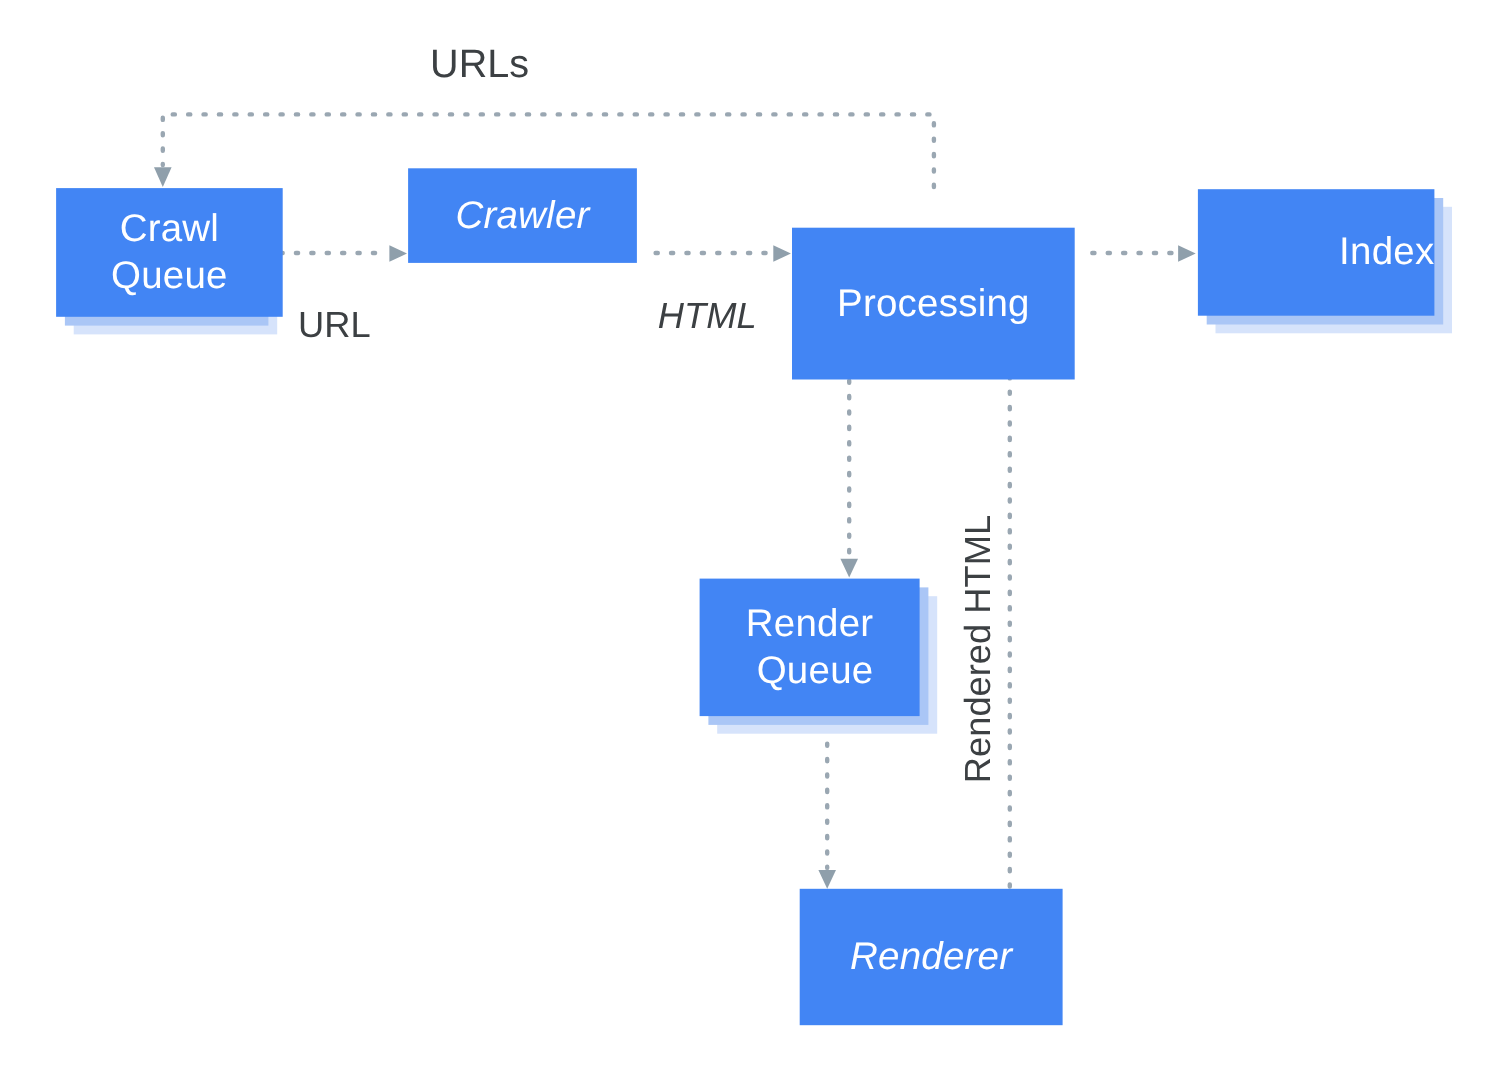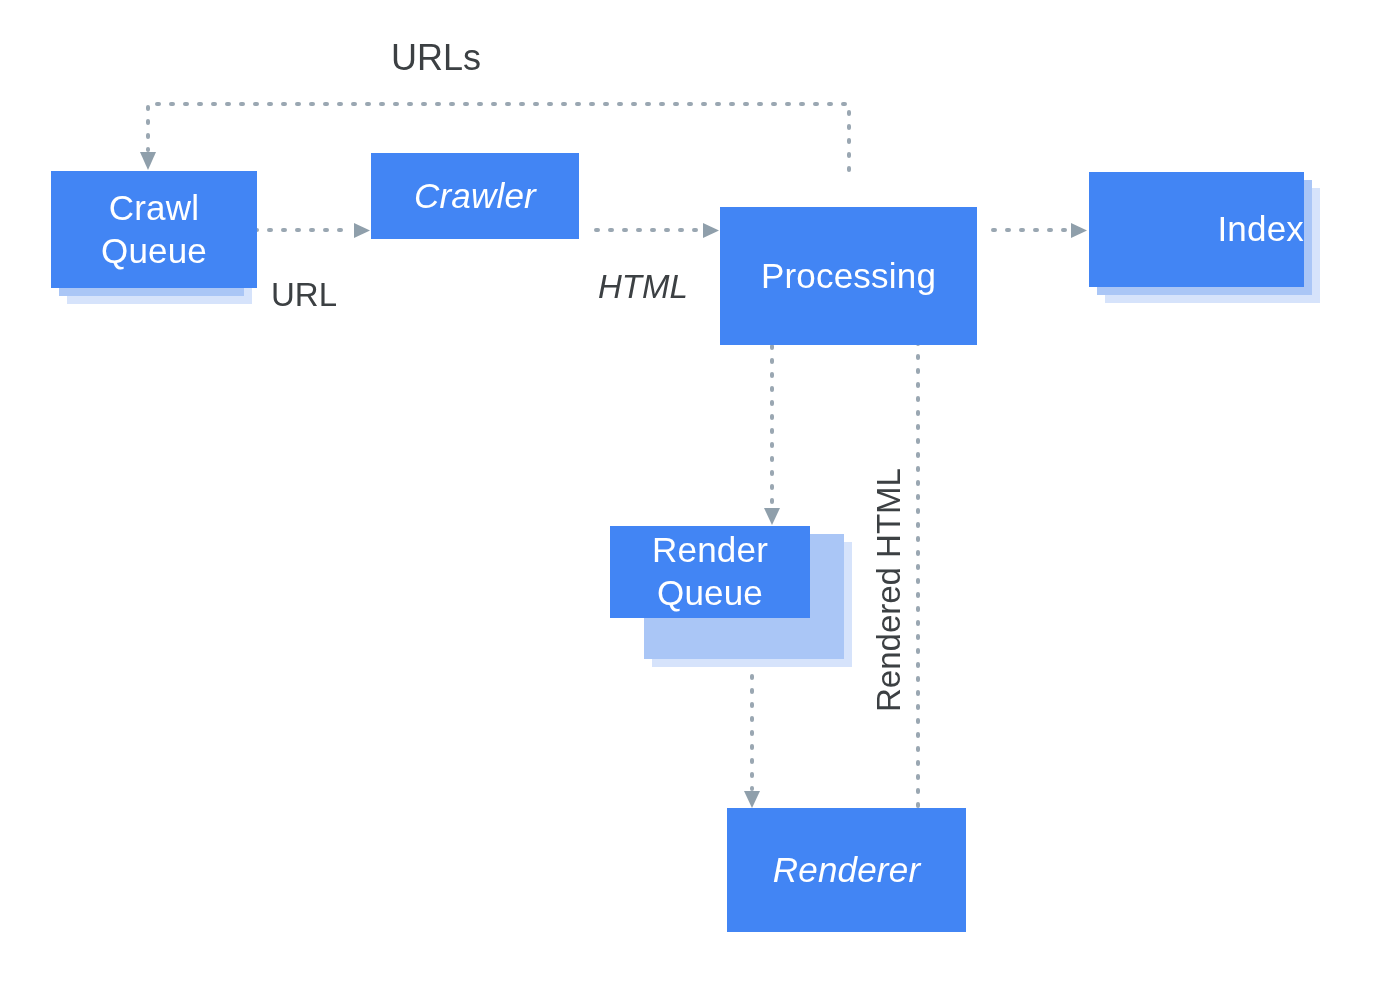--- a/index.html
+++ b/index.html
@@ -128,21 +128,21 @@
   </div>
 
   <div class="node" style="left:720px; top:171px; width:257px; height:138px;margin-top:36px;">
     <span>Processing</span>
   </div>
 
   <div class="node" style="left:1089px; top:172px; width:215px; height:115px;justify-content:flex-end;">
     <span>Index</span>
   </div>
 
-  <div class="node" style="left:610px; top:526px; width:200px; height:92px;">
+  <div class="node" style="left:636px; top:526px; width:200px; height:125px;text-align:right;">
     <span>
       <span>Render</span><br>
       <span>Queue</span>
     </span>
   </div>
 
   <div class="node" style="left:727px; top:808px; width:239px; height:124px;font-style:italic;">
     <span>Renderer</span>
   </div>
 

